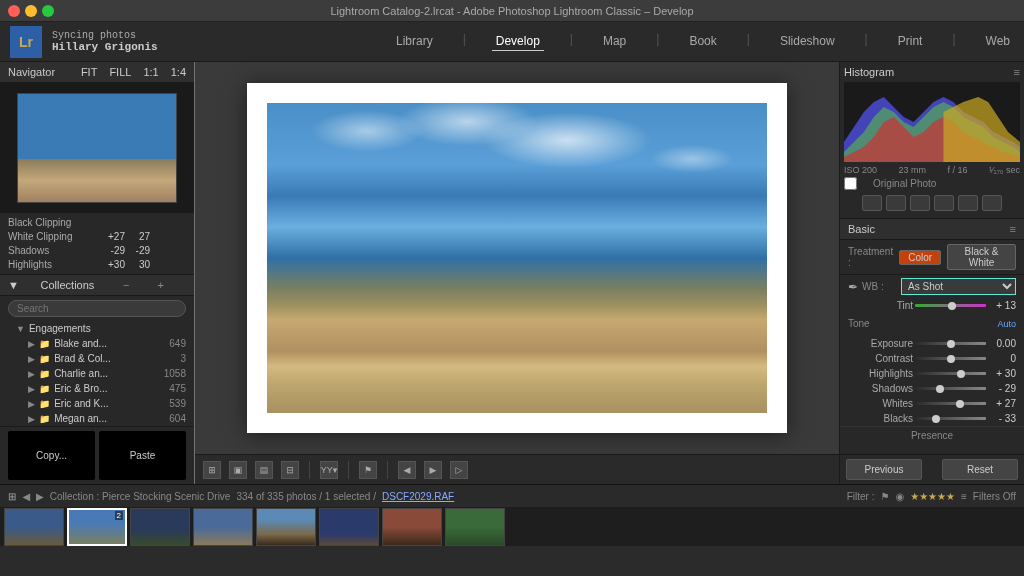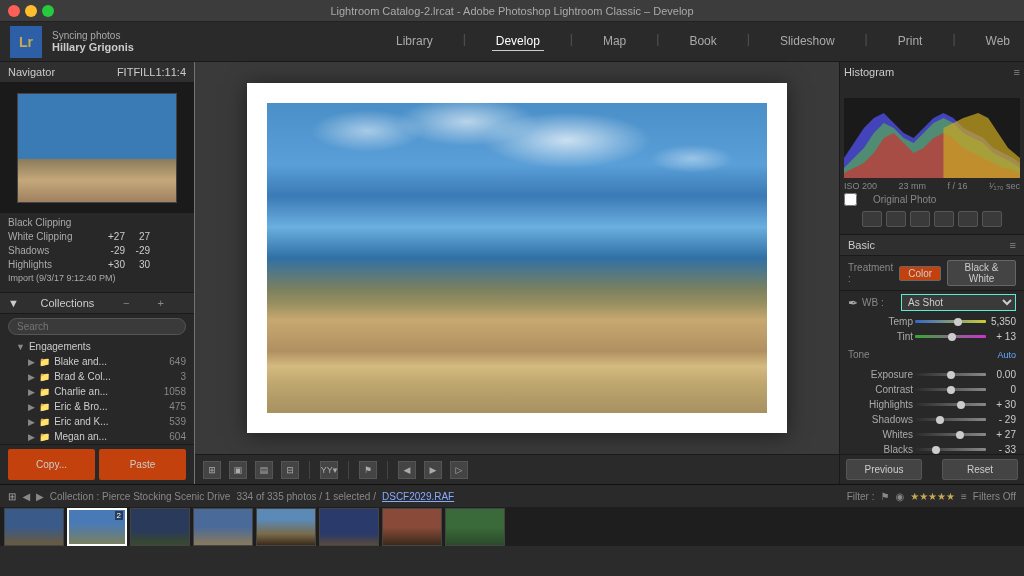--- a/index.html
+++ b/index.html
@@ -58,20 +58,21 @@
       display: flex; align-items: center; justify-content: center;
       color: #c8a951;
       font-size: 14px; font-weight: bold;
       margin-right: 10px;
       flex-shrink: 0;
     }
     #sync-info {
       display: flex; flex-direction: column;
       font-size: 10px; color: #888;
       margin-right: auto;
+      font-family: Liberation Mono, monospace;
     }
     #sync-info span:first-child { color: #aaa; font-size: 10px; }
     #sync-info span:last-child { color: #ccc; font-size: 11px; font-weight: bold; }
     #nav-menu {
       display: flex; gap: 26px;
       font-size: 12px; color: #aaa;
     }
     .nav-item { cursor: pointer; padding: 2px 4px; }
     .nav-item.active { color: #fff; border-bottom: 1px solid #ccc; }
     .nav-sep { color: #555; }
@@ -95,21 +96,21 @@
 
     
     #navigator-header {
       display: flex; align-items: center;
       padding: 4px 8px;
       background: #2f2f2f;
       border-bottom: 1px solid #1a1a1a;
       cursor: pointer;
     }
     #navigator-header span { font-size: 11px; color: #ccc; flex: 1; }
-    .panel-options { display: flex; gap: 0; font-size: 9px; color: #888; }
+    .panel-options { display: flex; gap: 12px; font-size: 9px; color: #888; }
     .panel-option { cursor: pointer; }
     .panel-option.active { color: #fff; }
     #navigator-preview {
       width: 100%;
       height: 130px;
       background: #1a1a1a;
       display: flex; align-items: center; justify-content: center;
       overflow: hidden;
     }
     #nav-preview-img {
@@ -167,25 +168,25 @@
     .indent2 { padding-left: 28px; }
     .folder-icon { margin-right: 4px; color: #888; font-size: 9px; }
 
     
     #left-bottom {
       display: flex; gap: 4px; padding: 4px 8px;
       border-top: 1px solid #1a1a1a;
     }
     .bottom-btn {
       flex: 1;
-      background: #c2410c;
+      background: #000000;
       border: none;
       color: #ccc;
       font-size: 10px;
-      padding: 10px 6px;
+      padding: 19px 6px;
       cursor: pointer;
       border-radius: 2px;
     }
 
     
     #center-area {
       flex: 1;
       background: #333;
       display: flex;
       flex-direction: column;
@@ -264,21 +265,21 @@
       flex-shrink: 0;
     }
 
     
     #histogram-section {
       padding: 4px;
       border-bottom: 1px solid #1a1a1a;
     }
     #histogram-header {
       display: flex; align-items: center; justify-content: space-between;
-      margin-bottom: 20px;
+      margin-bottom: 4px;
     }
     #histogram-area {
       height: 80px;
       background: #1a1a1a;
       position: relative;
       overflow: hidden;
     }
     #histogram-meta {
       display: flex; justify-content: space-between;
       font-size: 9px; color: #888;
@@ -657,27 +658,20 @@
       <span class="wb-label">WB :</span>
       <select class="wb-select">
         <option>As Shot</option>
         <option>Auto</option>
         <option>Daylight</option>
         <option>Cloudy</option>
       </select>
     </div>
 
     <div class="adj-row">
-      <span class="adj-label">Temp</span>
-      <div class="adj-slider" style="background: linear-gradient(to right, #3366cc, #cccc33);">
-        <div class="adj-thumb" style="left: calc(60% - 4px);"></div>
-      </div>
-      <span class="adj-val">5,350</span>
-    </div>
-    <div class="adj-row">
       <span class="adj-label">Tint</span>
       <div class="adj-slider" style="background: linear-gradient(to right, #33aa33, #cc33cc);">
         <div class="adj-thumb" style="left: calc(52% - 4px);"></div>
       </div>
       <span class="adj-val">+ 13</span>
     </div>
 
     <div style="display:flex;align-items:center;padding:3px 8px;">
       <span class="adj-group-label" style="flex:1;text-align:left;">Tone</span>
       <span class="adj-auto">Auto</span>

